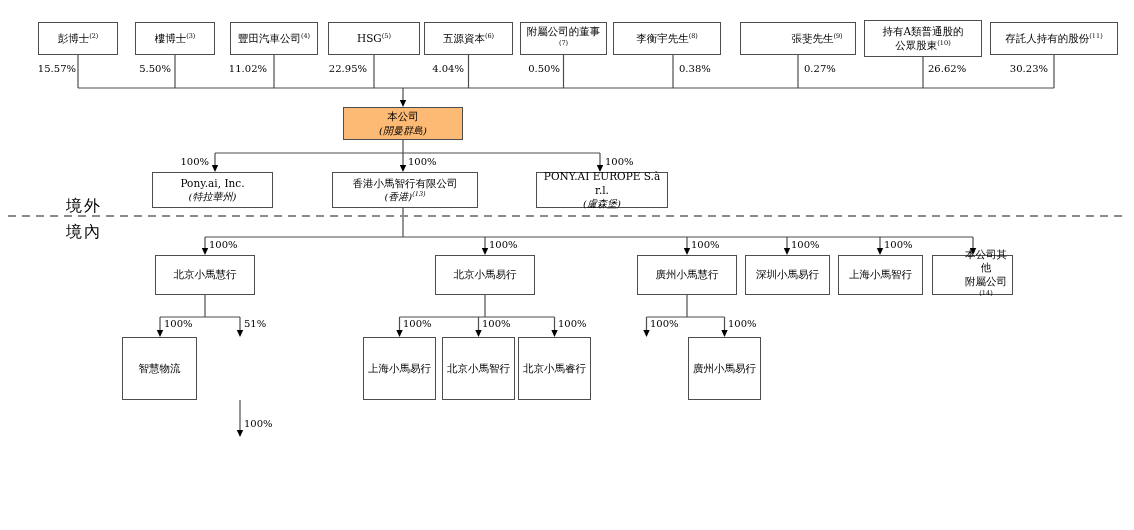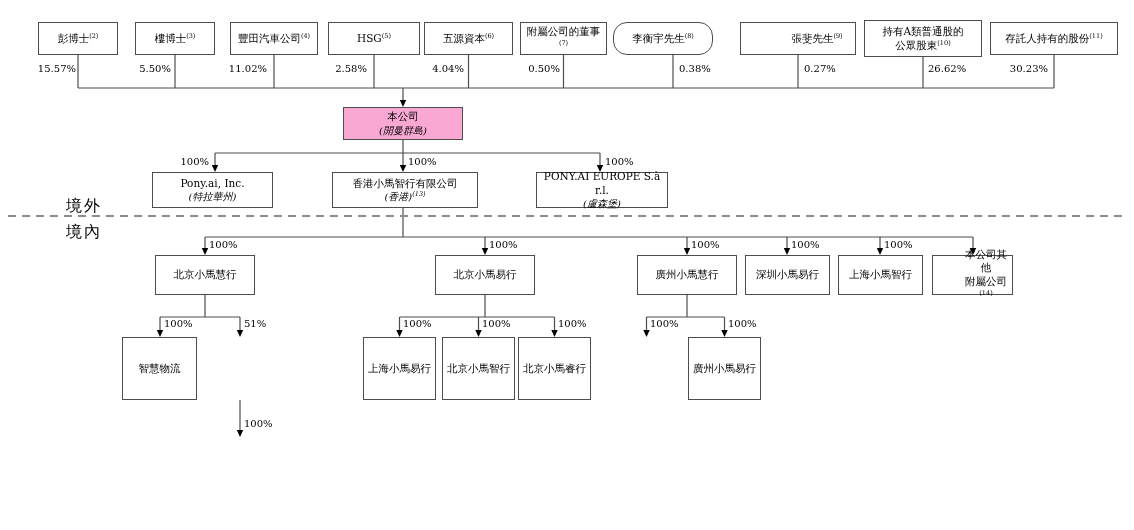--- a/index.html
+++ b/index.html
@@ -8,21 +8,21 @@
     font-family:"DejaVu Serif","Liberation Serif",serif;color:#000;
     overflow:hidden;
   }
   #wires{position:absolute;left:0;top:0;z-index:1;}
   .node{
     position:absolute;z-index:2;box-sizing:border-box;
     border:1px solid #4d4d4d;background:#ffffff;
     display:flex;flex-direction:column;align-items:center;justify-content:center;
     text-align:center;font-size:10.5px;line-height:1.3;padding:1px 2px;
   }
-  .node.fill{background:#f9a8d4;}
+  .node.fill{background:#fdba74;}
   .node .sub{font-style:italic;font-size:10px;}
   .node sup{font-size:6.5px;line-height:0;vertical-align:super;}
   .pct{
     position:absolute;z-index:3;font-size:10px;white-space:nowrap;
     font-family:"DejaVu Serif","Liberation Serif",serif;
   }
   .region{
     position:absolute;z-index:3;font-size:16px;letter-spacing:2px;
   }
 </style>
@@ -103,21 +103,21 @@
     </div>
     <div class="node" style="left: 328px; top: 22px; width: 92px; height: 33px;">
       <div class="lbl">HSG<sup>(5)</sup></div>
     </div>
     <div class="node" style="left: 424px; top: 22px; width: 89px; height: 33px;">
       <div class="lbl">五源資本<sup>(6)</sup></div>
     </div>
     <div class="node" style="left: 520px; top: 22px; width: 87px; height: 33px;">
       <div class="lbl">附屬公司的董事<sup>(7)</sup></div>
     </div>
-    <div class="node" style="left: 613px; top: 22px; width: 100px; height: 33px; border-radius: 14px;">
+    <div class="node" style="left: 613px; top: 22px; width: 108px; height: 33px;">
       <div class="lbl">李衡宇先生<sup>(8)</sup></div>
     </div>
     <div class="node" style="left: 740px; top: 22px; width: 116px; height: 33px; padding-left: 40px;">
       <div class="lbl">張斐先生<sup>(9)</sup></div>
     </div>
     <div class="node" style="left: 864px; top: 20px; width: 118px; height: 37px;">
       <div class="lbl">持有A類普通股的</div>
       <div class="lbl">公眾股東<sup>(10)</sup></div>
     </div>
     <div class="node" style="left: 990px; top: 22px; width: 128px; height: 33px;">
@@ -169,21 +169,21 @@
     </div>
     <div class="node" style="left: 518px; top: 337px; width: 73px; height: 63px;">
       <div class="lbl">北京小馬睿行</div>
     </div>
     <div class="node" style="left: 688px; top: 337px; width: 73px; height: 63px;">
       <div class="lbl">廣州小馬易行</div>
     </div>
     <div class="pct" style="top: 63px; right: 1058px;">15.57%</div>
     <div class="pct" style="top: 63px; right: 963px;">5.50%</div>
     <div class="pct" style="top: 63px; right: 867px;">11.02%</div>
-    <div class="pct" style="top: 63px; right: 767px;">2.58%</div>
+    <div class="pct" style="top: 63px; right: 767px;">22.95%</div>
     <div class="pct" style="top: 63px; right: 670px;">4.04%</div>
     <div class="pct" style="top: 63px; right: 574px;">0.50%</div>
     <div class="pct" style="top: 63px; left: 679px;">0.38%</div>
     <div class="pct" style="top: 63px; left: 804px;">0.27%</div>
     <div class="pct" style="top: 63px; left: 928px;">26.62%</div>
     <div class="pct" style="top: 63px; right: 86px;">30.23%</div>
     <div class="pct" style="top: 156px; right: 925px;">100%</div>
     <div class="pct" style="top: 156px; left: 408px;">100%</div>
     <div class="pct" style="top: 156px; left: 605px;">100%</div>
     <div class="pct" style="top: 239px; left: 209px;">100%</div>

